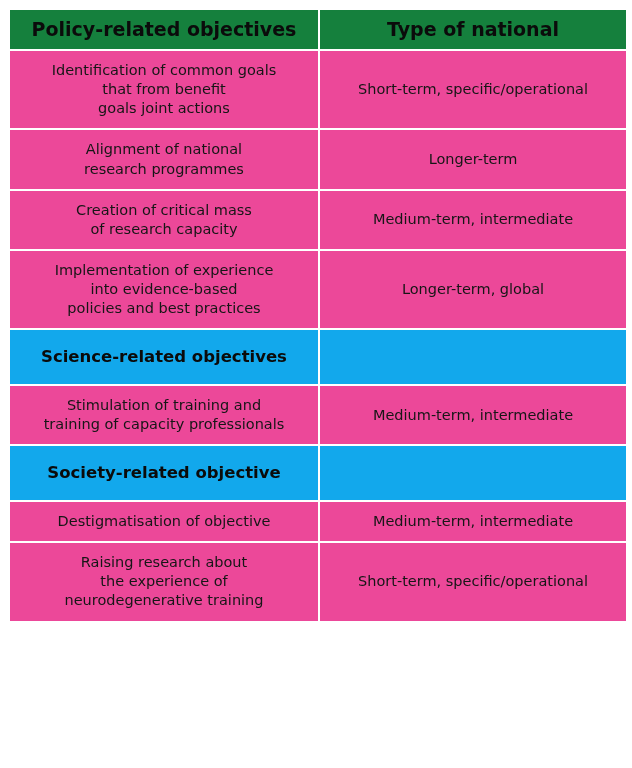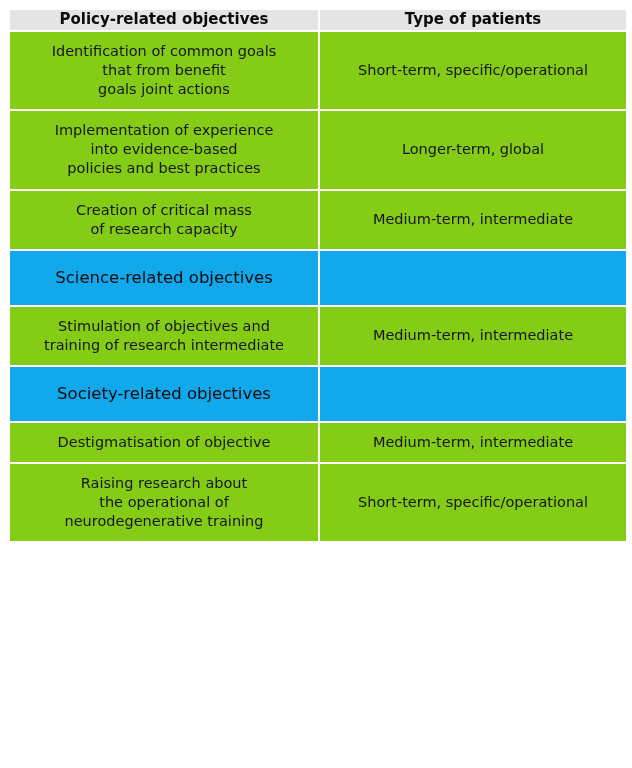--- a/index.html
+++ b/index.html
@@ -28,119 +28,128 @@
   col.col-left  { width: 308px; }
   col.col-right { width: 306px; }
 
   td {
     vertical-align: middle;
     text-align: center;
     padding: 10px 8px;
     line-height: 1.32;
   }
   td.body-cell {
-    background: #84cc16;
+    background: #ec4899;
     color: #161616;
     font-size: 14.5px;
   }
   td.header-cell {
-    background: #e5e5e5;
+    background: #15803d;
     color: #0b0b0b;
     font-weight: bold;
-    font-size: 15px;
-    padding: 0 8px;
+    font-size: 19px;
+    padding: 7px 8px;
   }
   td.section-cell {
     background: #12a8ec;
     color: #0b0b0b;
-    font-weight: normal;
+    font-weight: bold;
     font-size: 16.5px;
     padding: 16px 8px;
   }
   td.section-blank {
     background: #12a8ec;
   }
   .cell-line { display: block; }
 </style>
 </head>
 <body>
 
 <div class="table-wrap">
   <table class="objectives">
     <colgroup>
       <col class="col-left">
       <col class="col-right">
     </colgroup>
     <tbody>
         <tr>
           <td class="header-cell">Policy-related objectives</td>
-          <td class="header-cell">Type of patients</td>
+          <td class="header-cell">Type of national</td>
         </tr>
         <tr>
           <td class="body-cell">
             <span class="cell-line">Identification of common goals</span>
             <span class="cell-line">that from benefit</span>
             <span class="cell-line">goals joint actions</span>
           </td>
           <td class="body-cell">
             <span class="cell-line">Short-term, specific/operational</span>
           </td>
         </tr>
         <tr>
           <td class="body-cell">
-            <span class="cell-line">Implementation of experience</span>
-            <span class="cell-line">into evidence-based</span>
-            <span class="cell-line">policies and best practices</span>
+            <span class="cell-line">Alignment of national</span>
+            <span class="cell-line">research programmes</span>
           </td>
           <td class="body-cell">
-            <span class="cell-line">Longer-term, global</span>
+            <span class="cell-line">Longer-term</span>
           </td>
         </tr>
         <tr>
           <td class="body-cell">
             <span class="cell-line">Creation of critical mass</span>
             <span class="cell-line">of research capacity</span>
           </td>
           <td class="body-cell">
             <span class="cell-line">Medium-term, intermediate</span>
           </td>
         </tr>
         <tr>
+          <td class="body-cell">
+            <span class="cell-line">Implementation of experience</span>
+            <span class="cell-line">into evidence-based</span>
+            <span class="cell-line">policies and best practices</span>
+          </td>
+          <td class="body-cell">
+            <span class="cell-line">Longer-term, global</span>
+          </td>
+        </tr>
+        <tr>
           <td class="section-cell">
             <span class="cell-line">Science-related objectives</span>
           </td>
           <td class="section-blank"></td>
         </tr>
         <tr>
           <td class="body-cell">
-            <span class="cell-line">Stimulation of objectives and</span>
-            <span class="cell-line">training of research intermediate</span>
+            <span class="cell-line">Stimulation of training and</span>
+            <span class="cell-line">training of capacity professionals</span>
           </td>
           <td class="body-cell">
             <span class="cell-line">Medium-term, intermediate</span>
           </td>
         </tr>
         <tr>
           <td class="section-cell">
-            <span class="cell-line">Society-related objectives</span>
+            <span class="cell-line">Society-related objective</span>
           </td>
           <td class="section-blank"></td>
         </tr>
         <tr>
           <td class="body-cell">
             <span class="cell-line">Destigmatisation of objective</span>
           </td>
           <td class="body-cell">
             <span class="cell-line">Medium-term, intermediate</span>
           </td>
         </tr>
         <tr>
           <td class="body-cell">
             <span class="cell-line">Raising research about</span>
-            <span class="cell-line">the operational of</span>
+            <span class="cell-line">the experience of</span>
             <span class="cell-line">neurodegenerative training</span>
           </td>
           <td class="body-cell">
             <span class="cell-line">Short-term, specific/operational</span>
           </td>
         </tr>
       </tbody>
   </table>
 </div>
 

